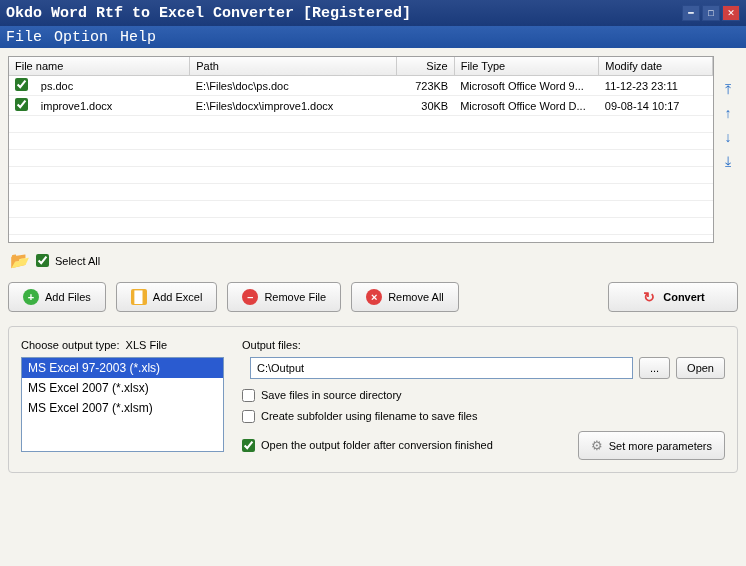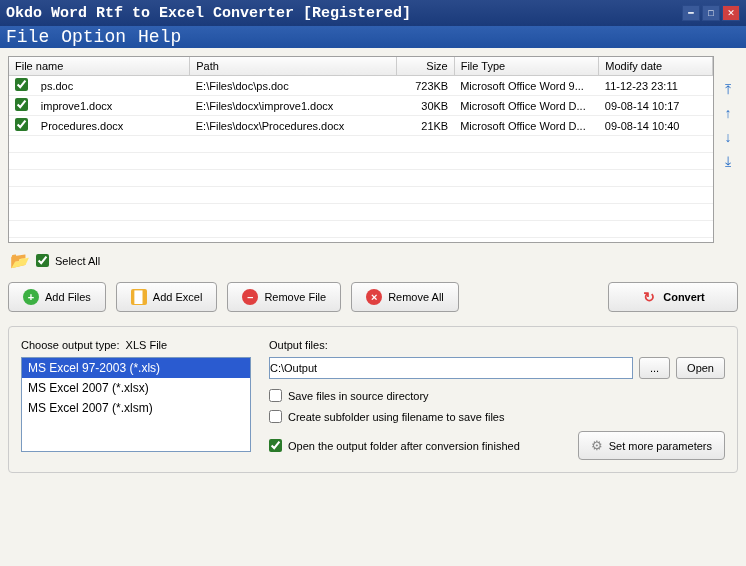--- a/index.html
+++ b/index.html
@@ -1,21 +1,21 @@
 <!DOCTYPE html>
 <html><head>
 <meta charset="utf-8">
 <style>
 * { box-sizing: border-box; margin: 0; padding: 0; }
 body { font-family: Tahoma, Arial, sans-serif; font-size: 11px; background: #fff; width: 746px; height: 566px; overflow: hidden; }
 .titlebar { background: linear-gradient(#2a4a8a, #1a3a7a); height: 26px; display: flex; align-items: center; padding: 0 6px; color: #fff; }
 .titlebar .title { font-family: "Courier New", monospace; font-size: 15px; font-weight: bold; flex: 1; }
 .titlebar .win-btn { width: 18px; height: 16px; margin-left: 2px; background: #3a5a9a; border: 1px solid #2a4a8a; display: flex; align-items: center; justify-content: center; cursor: pointer; font-size: 9px; color: #fff; }
 .titlebar .win-btn.close { background: #d04040; }
-.menubar { background: linear-gradient(#3060b0, #2050a0); height: 22px; display: flex; align-items: center; padding: 0 6px; color: #fff; font-family: "Courier New", monospace; font-size: 18px; }
+.menubar { background: linear-gradient(#3060b0, #2050a0); height: 22px; display: flex; align-items: center; padding: 0 6px; color: #fff; font-family: "Courier New", monospace; font-size: 15px; }
 .menubar .menu-item { margin-right: 12px; cursor: pointer; }
 .content { padding: 8px; background: #f4f3ee; height: 518px; }
 .file-area { display: flex; gap: 4px; }
 .file-table-wrap { flex: 1; border: 1px solid #a0a0a0; background: #fff; height: 187px; overflow: hidden; }
 .file-table { width: 100%; border-collapse: collapse; font-size: 11px; }
 .file-table th { background: linear-gradient(#fdfdfd, #ececec); border-right: 1px solid #ccc; border-bottom: 1px solid #ccc; padding: 3px 6px; text-align: left; font-weight: normal; }
 .file-table td { border-bottom: 1px solid #eee; padding: 2px 6px; white-space: nowrap; overflow: hidden; text-overflow: ellipsis; background:#fff; }
 .file-table tr.blank td { height: 17px; background:#fff; }
 .file-table .col-check { width: 18px; }
 .file-table .col-name { width: 150px; }
@@ -29,30 +29,30 @@
 .selectall-row .folder-up { font-size: 16px; color: #e8a020; margin-left: 2px; }
 .buttons-row { display: flex; gap: 10px; margin-top: 12px; }
 .btn { background: linear-gradient(#fdfdfd, #e8e8e8); border: 1px solid #a0a0a0; border-radius: 4px; padding: 6px 14px; display: flex; align-items: center; gap: 6px; cursor: pointer; font-size: 11px; height: 30px; }
 .btn .ico { width: 16px; height: 16px; display: inline-flex; align-items: center; justify-content: center; border-radius: 8px; font-size: 11px; font-weight: bold; color: #fff; }
 .ico.add { background: #3cb043; }
 .ico.folder { background: #f0b030; border-radius: 2px; }
 .ico.remove { background: #e04040; }
 .btn.convert { margin-left: auto; width: 130px; justify-content: center; font-weight: bold; }
 .ico.convert { background: none; color: #e04040; font-size: 14px; }
 .lower { display: flex; gap: 18px; margin-top: 14px; border: 1px solid #ccc; border-radius: 4px; padding: 12px; background: #f4f3ee; }
-.left-pane { width: 230px; }
+.left-pane { width: 203px; }
 .right-pane { flex: 1; }
 .label { margin-bottom: 6px; }
 .listbox { border: 1px solid #7a9ac0; background: #fff; height: 95px; overflow: auto; font-size: 12px; }
 .listbox .opt { padding: 3px 6px; cursor: pointer; }
 .listbox .opt.sel { background: #2a5bd0; color: #fff; }
 .folder-row { display: flex; gap: 6px; margin-bottom: 10px; }
-.folder-row input[type=text] { flex: 1; border: 1px solid #7a9ac0; padding: 3px 0; font-size: 11px; height: 22px; }
+.folder-row input[type=text] { flex: 1; border: 1px solid #7a9ac0; padding: 3px 6px; font-size: 11px; height: 22px; margin-left: 8px; }
 .small-btn { background: linear-gradient(#fdfdfd, #e8e8e8); border: 1px solid #a0a0a0; border-radius: 3px; padding: 2px 10px; cursor: pointer; font-size: 11px; height: 22px; }
-.check-row { display: flex; align-items: center; gap: 6px; margin-bottom: 8px; }
+.check-row { display: flex; gap: 6px; margin-bottom: 8px; }
 .check-row input[type=checkbox] { width: 13px; height: 13px; }
 .bottom-right { display: flex; justify-content: space-between; align-items: center; }
 .set-more { background: linear-gradient(#fdfdfd, #e8e8e8); border: 1px solid #a0a0a0; border-radius: 4px; padding: 6px 12px; cursor: pointer; font-size: 11px; display: flex; align-items: center; gap: 6px; }
 .gear { color: #888; font-size: 13px; }
 input[type=checkbox] { accent-color: #2a7a2a; }
 </style>
 </head>
 <body>
 
 <div class="titlebar">
@@ -92,28 +92,20 @@
               <td class="col-date">11-12-23 23:11</td>
             </tr>
             <tr>
               <td class="col-check"><input type="checkbox" checked="" style=""></td>
               <td class="col-name">improve1.docx</td>
               <td class="col-path">E:\Files\docx\improve1.docx</td>
               <td class="col-size">30KB</td>
               <td class="col-type">Microsoft Office Word D...</td>
               <td class="col-date">09-08-14 10:17</td>
             </tr>
-            <tr>
-              <td class="col-check"><input type="checkbox" checked="" style=""></td>
-              <td class="col-name">Procedures.docx</td>
-              <td class="col-path">E:\Files\docx\Procedures.docx</td>
-              <td class="col-size">21KB</td>
-              <td class="col-type">Microsoft Office Word D...</td>
-              <td class="col-date">09-08-14 10:40</td>
-            </tr>
             <tr class="blank">
               <td colspan="6"></td>
             </tr>
             <tr class="blank">
               <td colspan="6"></td>
             </tr>
             <tr class="blank">
               <td colspan="6"></td>
             </tr>
             <tr class="blank">

